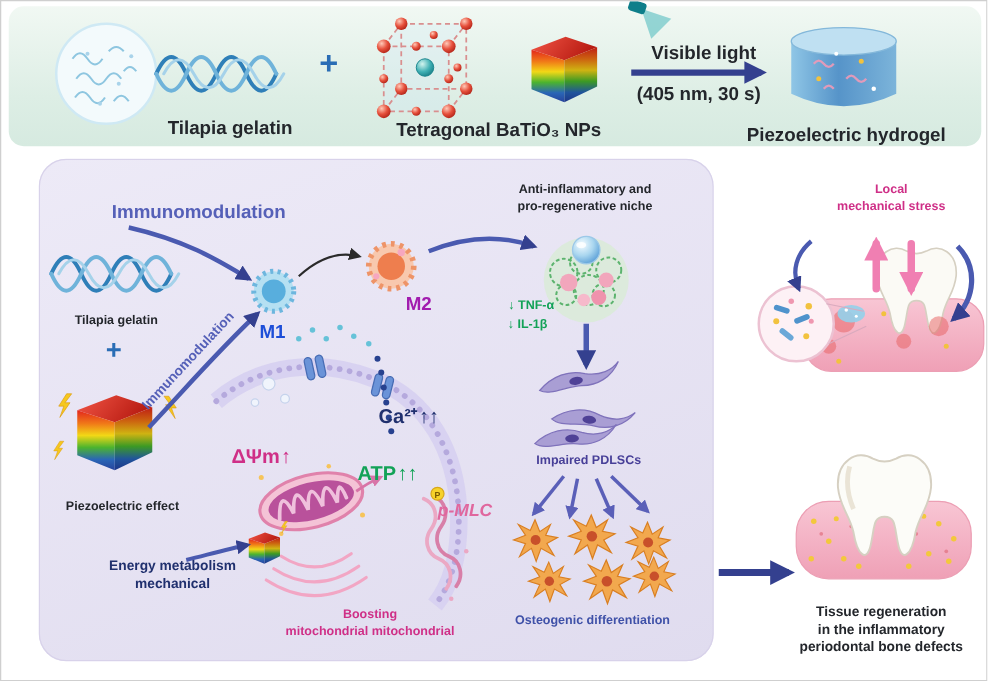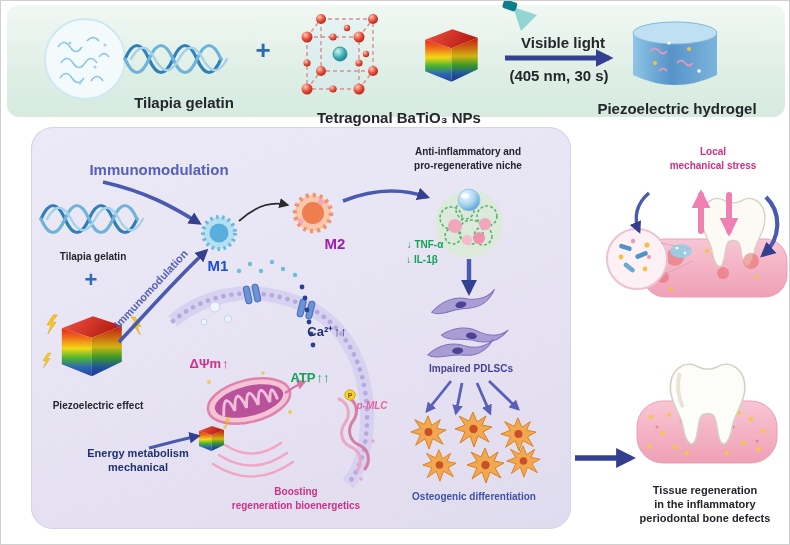--- a/index.html
+++ b/index.html
@@ -7,32 +7,32 @@
   .canvas{position:relative;width:790px;height:545px;background:#ffffff;border:1px solid #cfcfcf;overflow:hidden}
   .band{position:absolute;left:6px;top:4px;width:778px;height:112px;border-radius:12px;
         background:linear-gradient(180deg,#f1f8f3 0%,#ddeee5 65%,#d6eae0 100%)}
   .scheme-box{position:absolute;left:30px;top:126px;width:540px;height:402px;border-radius:22px;
         background:linear-gradient(160deg,#edeaf7 0%,#e0dcef 100%);box-shadow:inset 0 0 0 1px #d8d2ea}
   svg.layer{position:absolute;left:0;top:0}
   .lbl{position:absolute;font-weight:700;font-size:15px;color:#23262b;white-space:nowrap;
        text-align:center;transform:translateX(-50%);line-height:1.15}
   .sm{font-size:10px}
   .xs{font-size:11px}
-  .lg{font-size:13px}
+  .lg{font-size:16px}
   .plus{font-size:26px;color:#2a6db5;line-height:1}
   .plus2{font-size:22px;color:#2a6db5;line-height:1}
   .bluelbl{color:#5560b8}
   .m1c{color:#1d4ed8}
   .m2c{color:#a21caf}
   .greenlbl{color:#12a257}
   .purplelbl{color:#473f98}
   .osteolbl{color:#3f51a8}
   .maglbl{color:#cf2f87}
   .navylbl{color:#20306e}
-  .pmlc{color:#e0679e;font-size:10px;font-style:italic}
+  .pmlc{color:#e0679e;font-size:14px;font-style:italic}
   .rot{transform:translate(-50%,-50%) rotate(-47deg)}
   .arrowglyph{margin-left:1px}
 </style>
 </head>
 <body>
 
 <div class="canvas">
 
   <div class="band"></div>
   <div class="scheme-box"></div>
@@ -403,21 +403,21 @@
       <path d="M284,392 Q294,385 303,381" stroke="#d874a8" stroke-width="2.2" marker-end="url(#mg)"></path>
       <path d="M700,230 L700,194" stroke="#f07fb2" stroke-width="6" stroke-linecap="round" marker-end="url(#mp)"></path>
       <path d="M728,194 L728,230" stroke="#f07fb2" stroke-width="6" stroke-linecap="round" marker-end="url(#mp)"></path>
       <path d="M765,196 C781,212 780,238 762,254" stroke="#4a5ab0" stroke-width="4.2" marker-end="url(#mi)"></path>
       <path d="M648,192 C636,202 632,216 638,230" stroke="#4a5ab0" stroke-width="3.4" marker-end="url(#mi)"></path>
     </g>
   </svg>
 
   <div class="lbl" style="left:183px;top:93px">Tilapia gelatin</div>
   <div class="lbl plus" style="left:262px;top:36px">+</div>
-  <div class="lbl" style="left:398px;top:108px">Tetragonal BaTiO₃ NPs</div>
+  <div class="lbl" style="left:398px;top:95px">Tetragonal BaTiO₃ NPs</div>
   <div class="lbl" style="left:562px;top:33px">Visible light</div>
   <div class="lbl" style="left:558px;top:66px">(405 nm, 30 s)</div>
   <div class="lbl" style="left:676px;top:99px">Piezoelectric hydrogel</div>
 
   <div class="lbl bluelbl" style="left:158px;top:160px">Immunomodulation</div>
   <div class="lbl sm" style="left:92px;top:250px">Tilapia gelatin</div>
   <div class="lbl plus2" style="left:90px;top:268px">+</div>
   <div class="lbl sm" style="left:97px;top:399px">Piezoelectric effect</div>
   <div class="lbl bluelbl xs rot" style="left:150px;top:288px">Immunomodulation</div>
   <div class="lbl m1c" style="left:217px;top:256px">M1</div>
@@ -438,21 +438,21 @@
     <span>ΔΨm</span><span class="arrowglyph">↑</span>
   </div>
   <div class="lbl navylbl lg" style="left:326px;top:324px">
     <span>Ca²⁺</span><span class="arrowglyph">↑↑</span>
   </div>
   <div class="lbl greenlbl lg" style="left:309px;top:370px">
     <span>ATP</span><span class="arrowglyph">↑↑</span>
   </div>
   <div class="lbl pmlc" style="left:371px;top:399px">p-MLC</div>
   <div class="lbl maglbl sm" style="left:295px;top:485px">Boosting</div>
-  <div class="lbl maglbl sm" style="left:295px;top:499px">regeneration bioenergetics</div>
+  <div class="lbl maglbl sm" style="left:295px;top:499px">mitochondrial mitochondrial</div>
   <div class="lbl navylbl xs" style="left:137px;top:446px">Energy metabolism</div>
   <div class="lbl navylbl xs" style="left:137px;top:460px">mechanical</div>
 
   <div class="lbl maglbl sm" style="left:712px;top:145px">Local</div>
   <div class="lbl maglbl sm" style="left:712px;top:159px">mechanical stress</div>
   <div class="lbl xs" style="left:704px;top:483px">Tissue regeneration</div>
   <div class="lbl xs" style="left:704px;top:497px">in the inflammatory</div>
   <div class="lbl xs" style="left:704px;top:511px">periodontal bone defects</div>
 
 </div>

